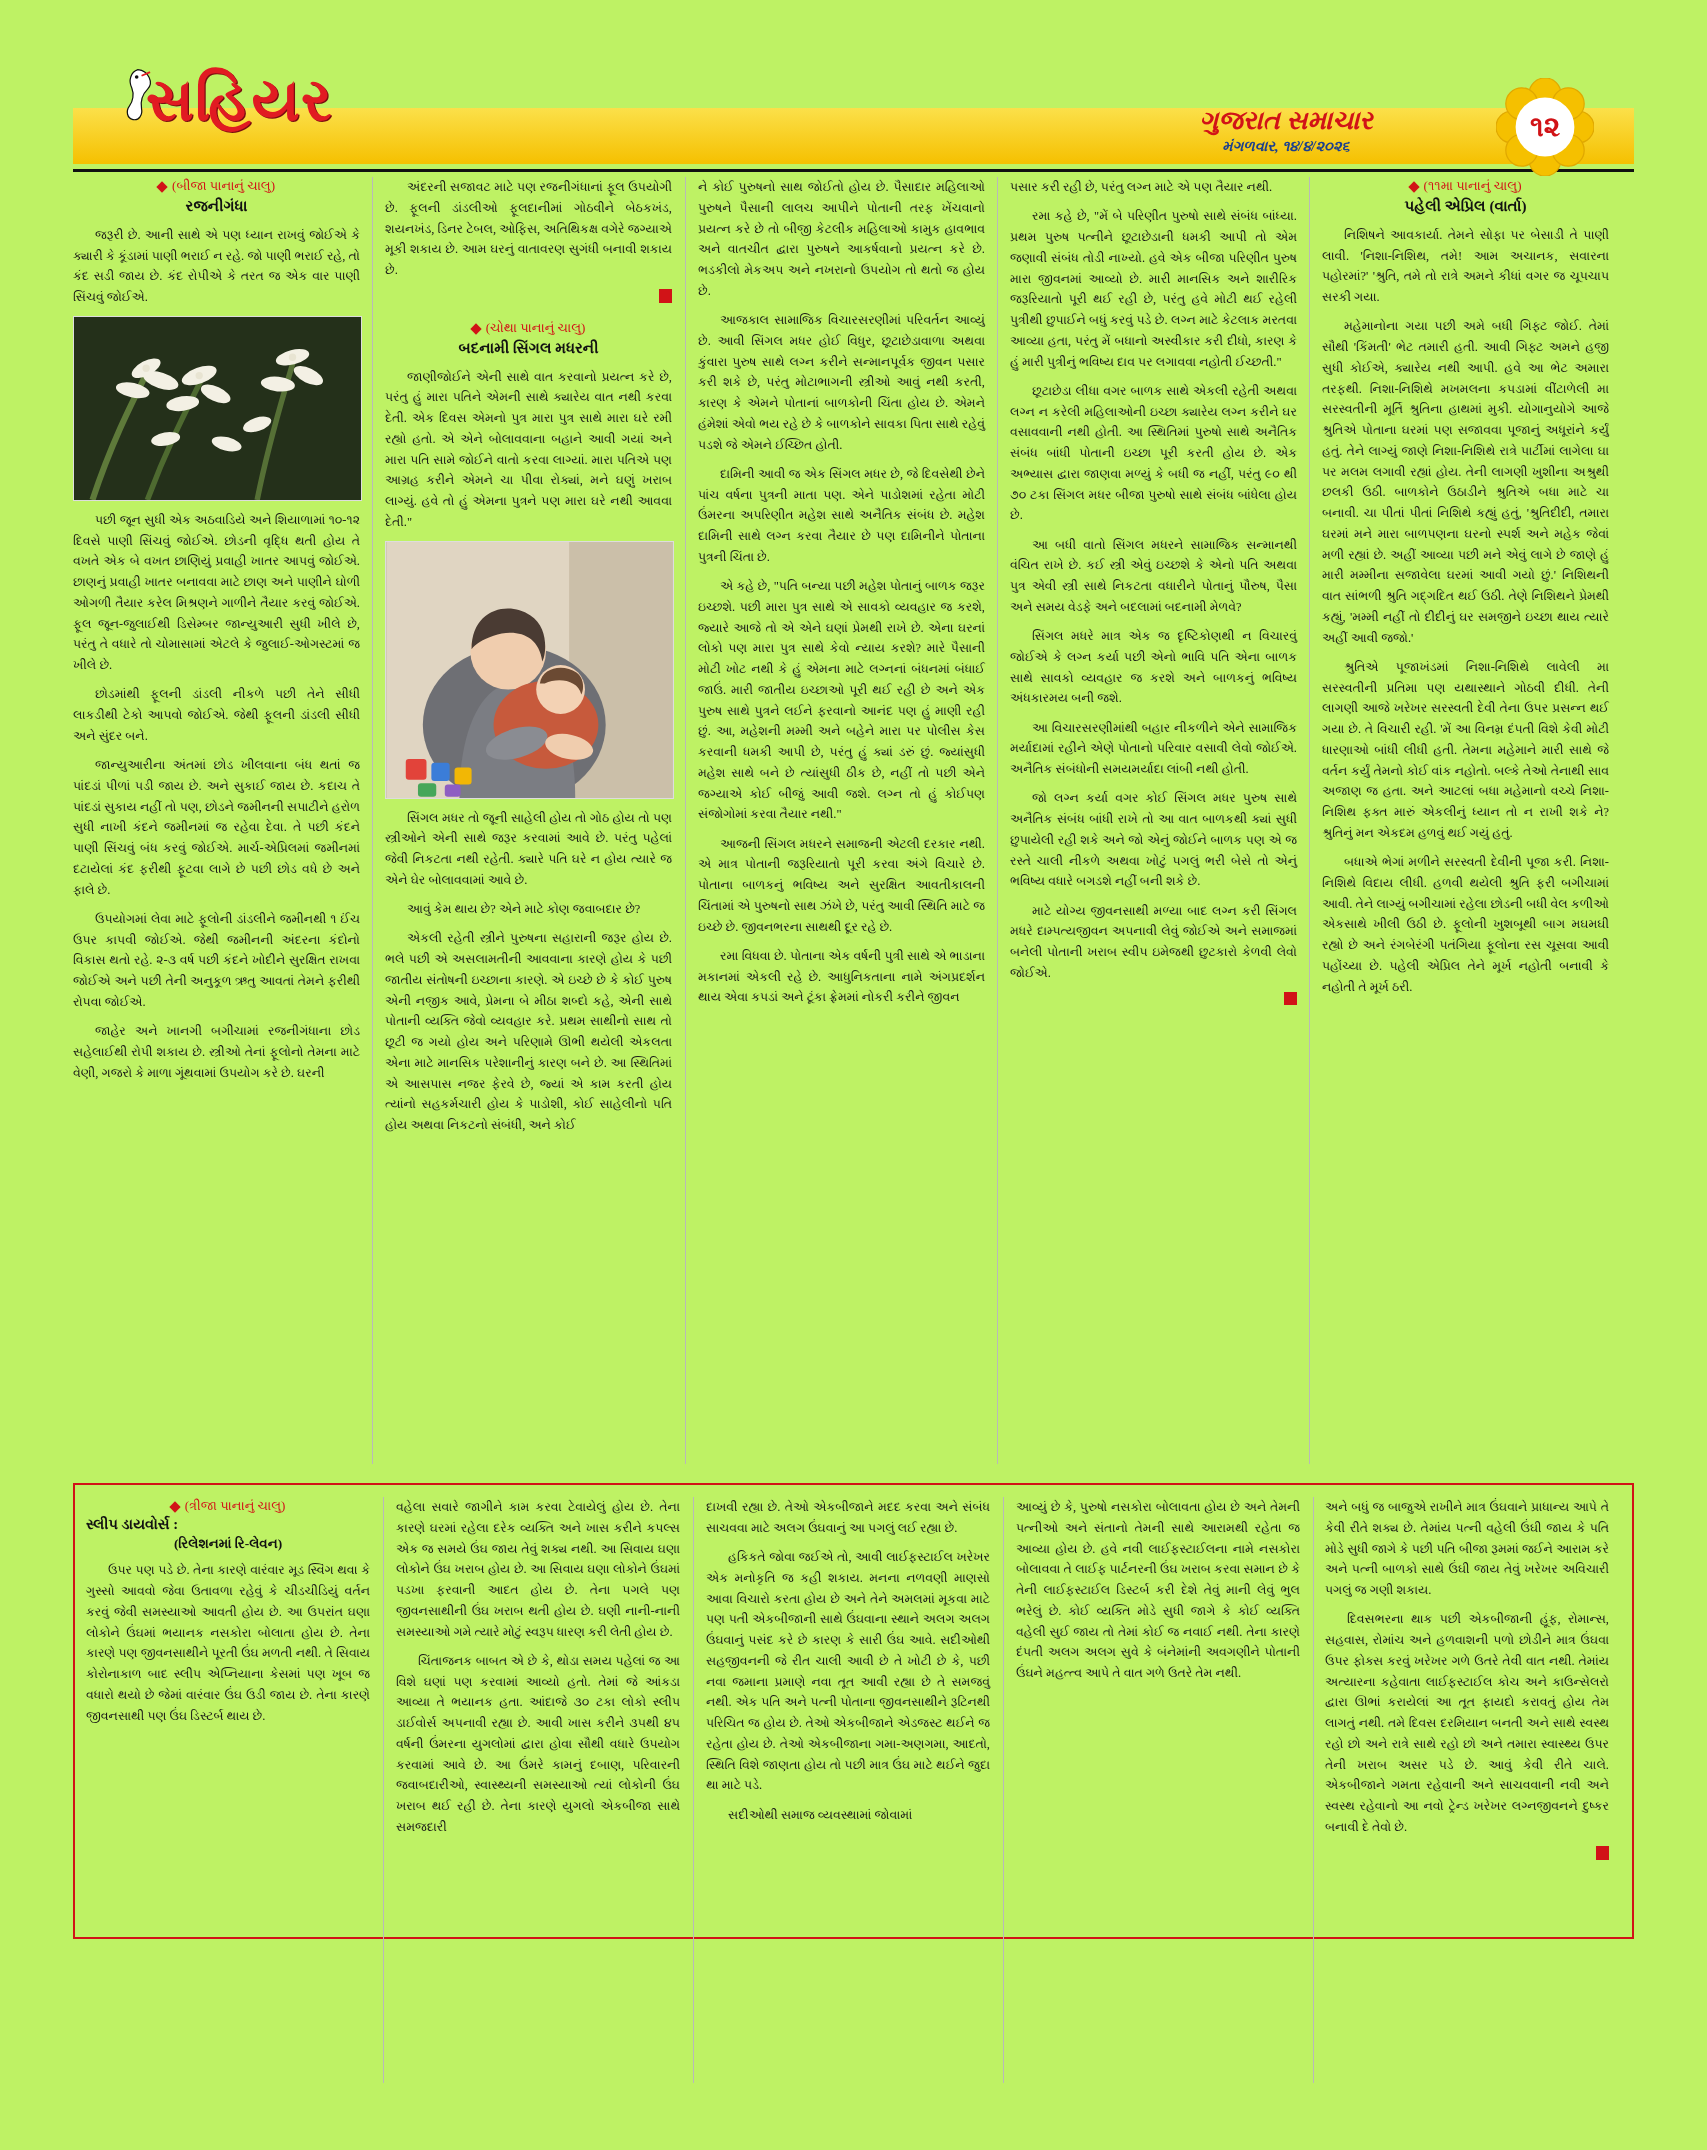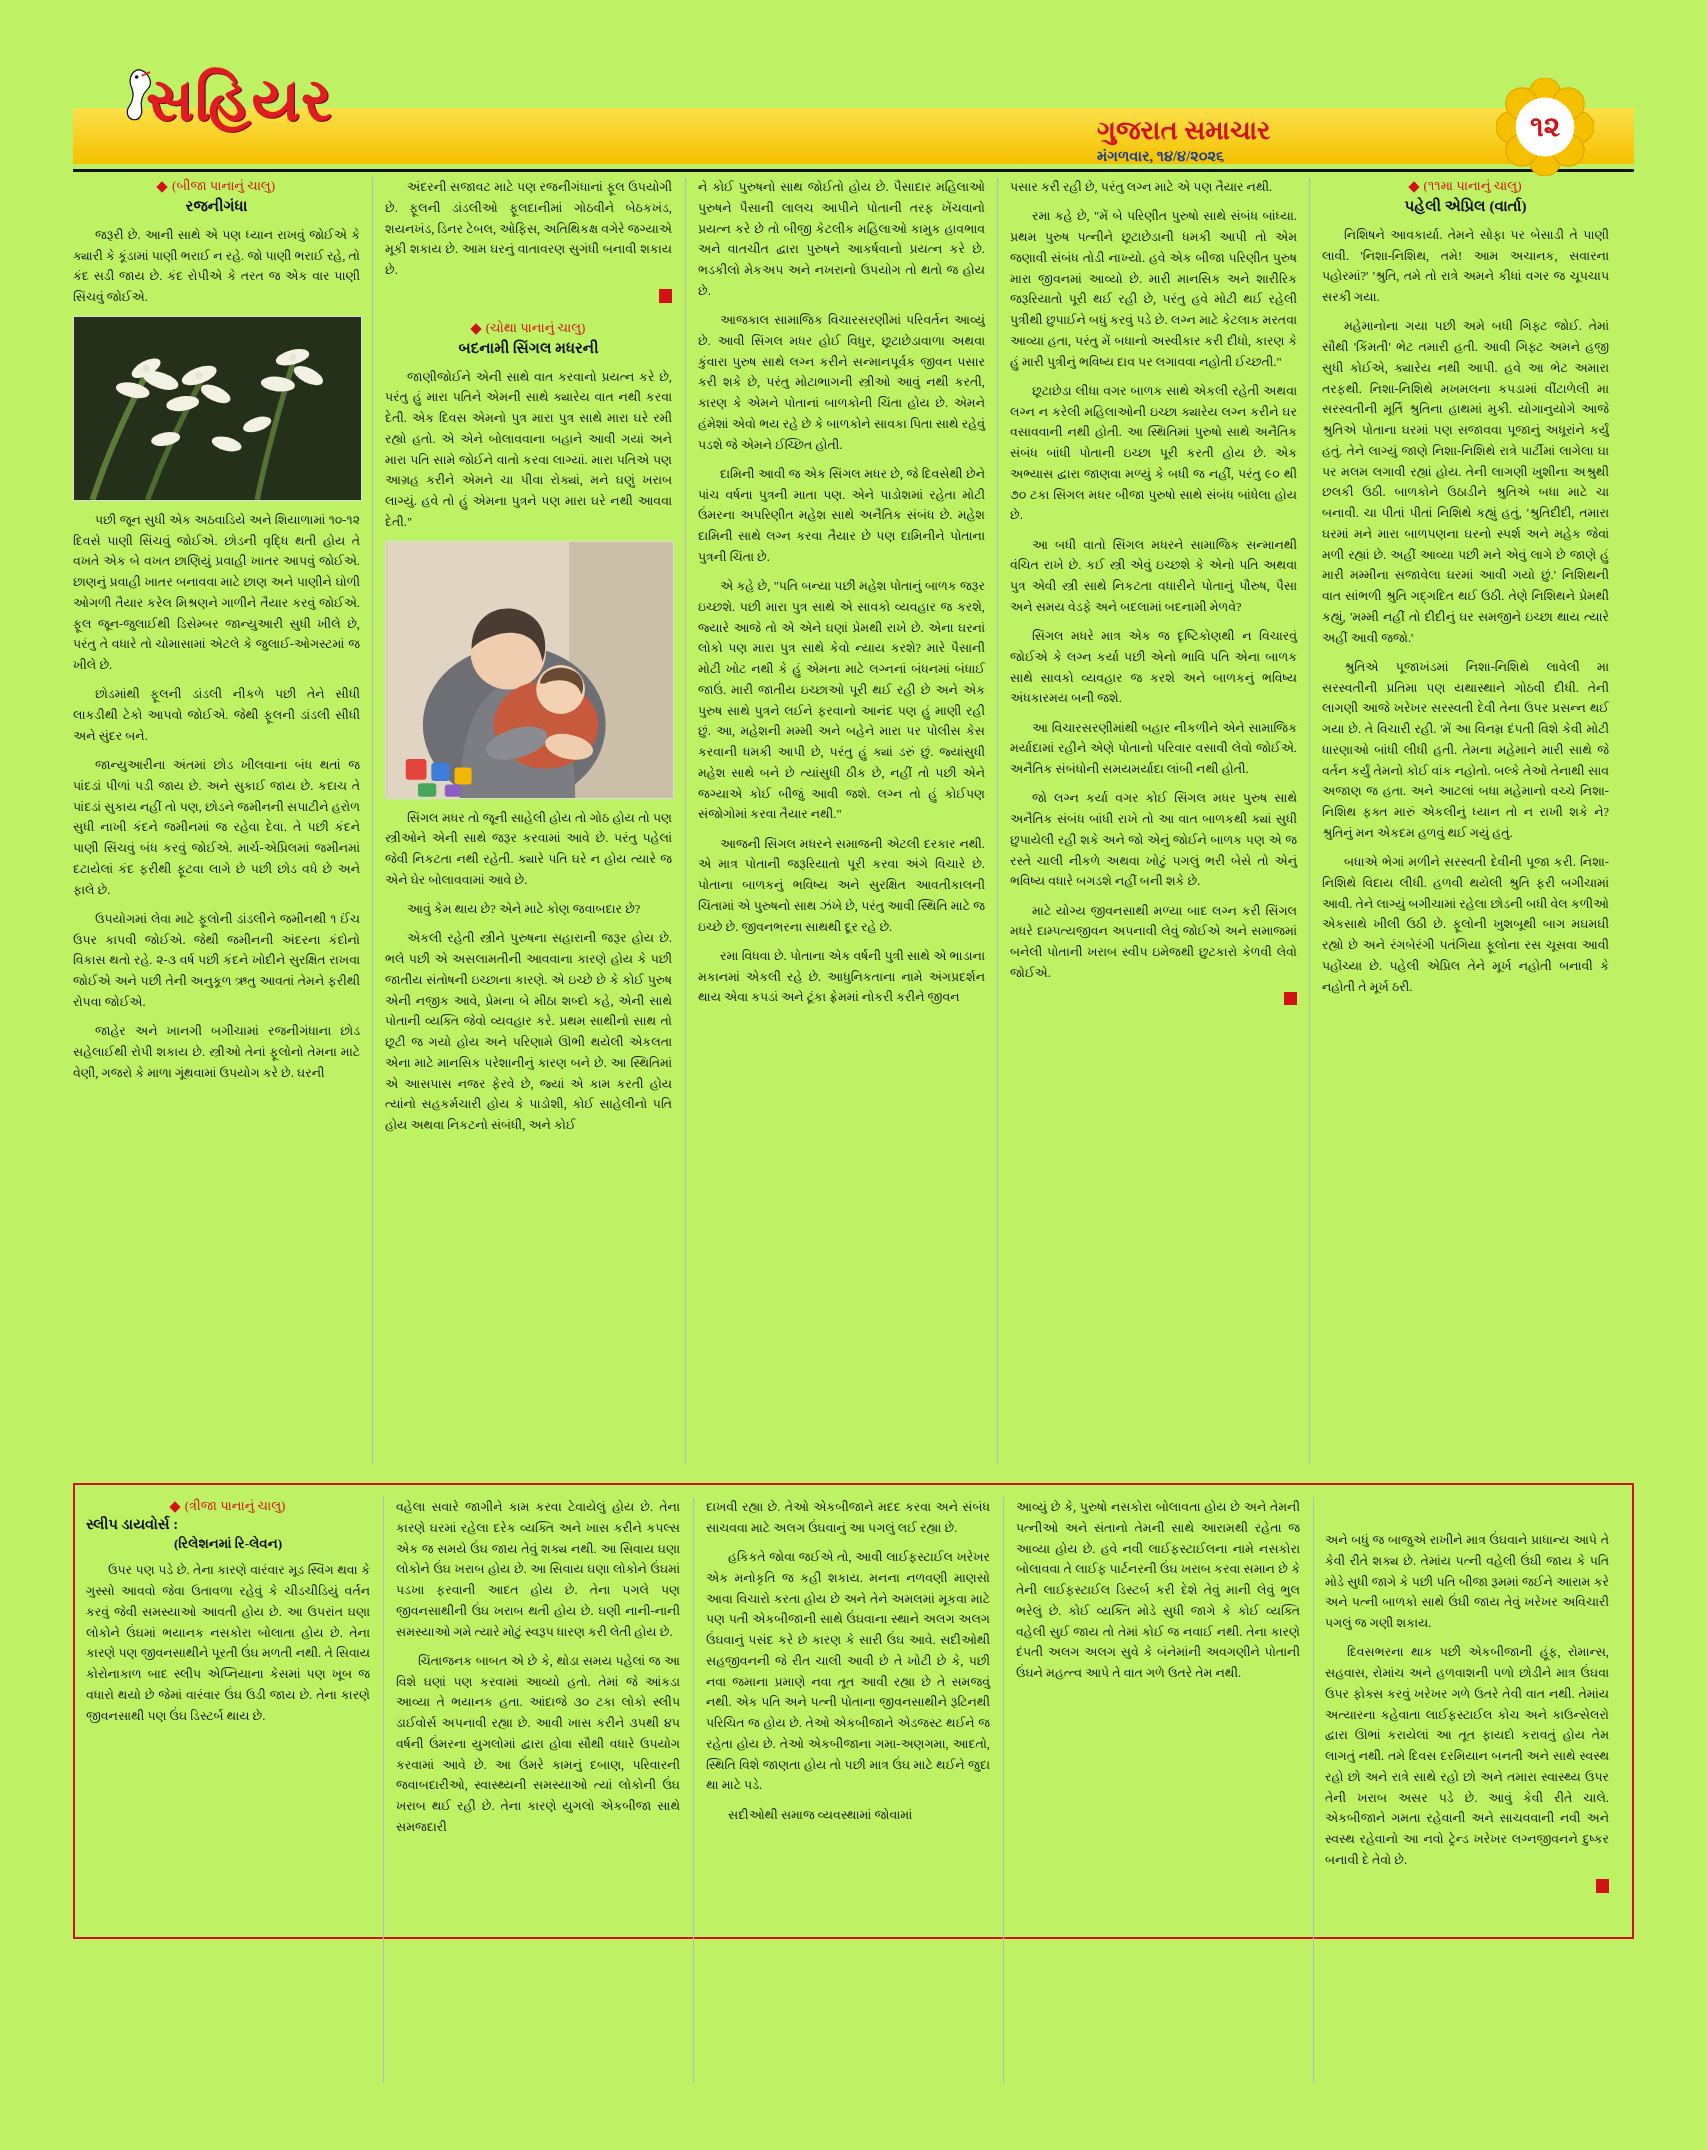--- a/index.html
+++ b/index.html
@@ -55,23 +55,25 @@
     position: absolute;
     left: 44px;
     top: 17px;
     width: 43px;
     height: 56px;
     z-index: 6;
   }
   .mast-right {
     position: absolute;
     right: 159px;
-    top: 68px;
+    top: 58px;
     width: 378px;
+    text-align: center;
     z-index: 5;
+    font-style: italic;
   }
   .mast-paper {
     font-family: "Liberation Serif", serif;
     font-size: 26px;
     font-weight: bold;
     color: #d11317;
     line-height: 1.1;
   }
   .mast-date {
     font-family: "Liberation Serif", serif;
@@ -222,21 +224,21 @@
   .bcol {
     position: absolute;
     top: 0;
     width: 284px;
     height: 586px;
   }
   .bcol.b1 { left: 0; }
   .bcol.b2 { left: 310px; }
   .bcol.b3 { left: 620px; }
   .bcol.b4 { left: 930px; }
-  .bcol.b5 { left: 1239px; margin-top: 33px; }
+  .bcol.b5 { left: 1239px; }
   .bvrule {
     position: absolute;
     top: 0;
     width: 0.6px;
     height: 586px;
     background: #b9b9b9;
   }
   .bvrule.bv1 { left: 297px; }
   .bvrule.bv2 { left: 607px; }
   .bvrule.bv3 { left: 917px; }

